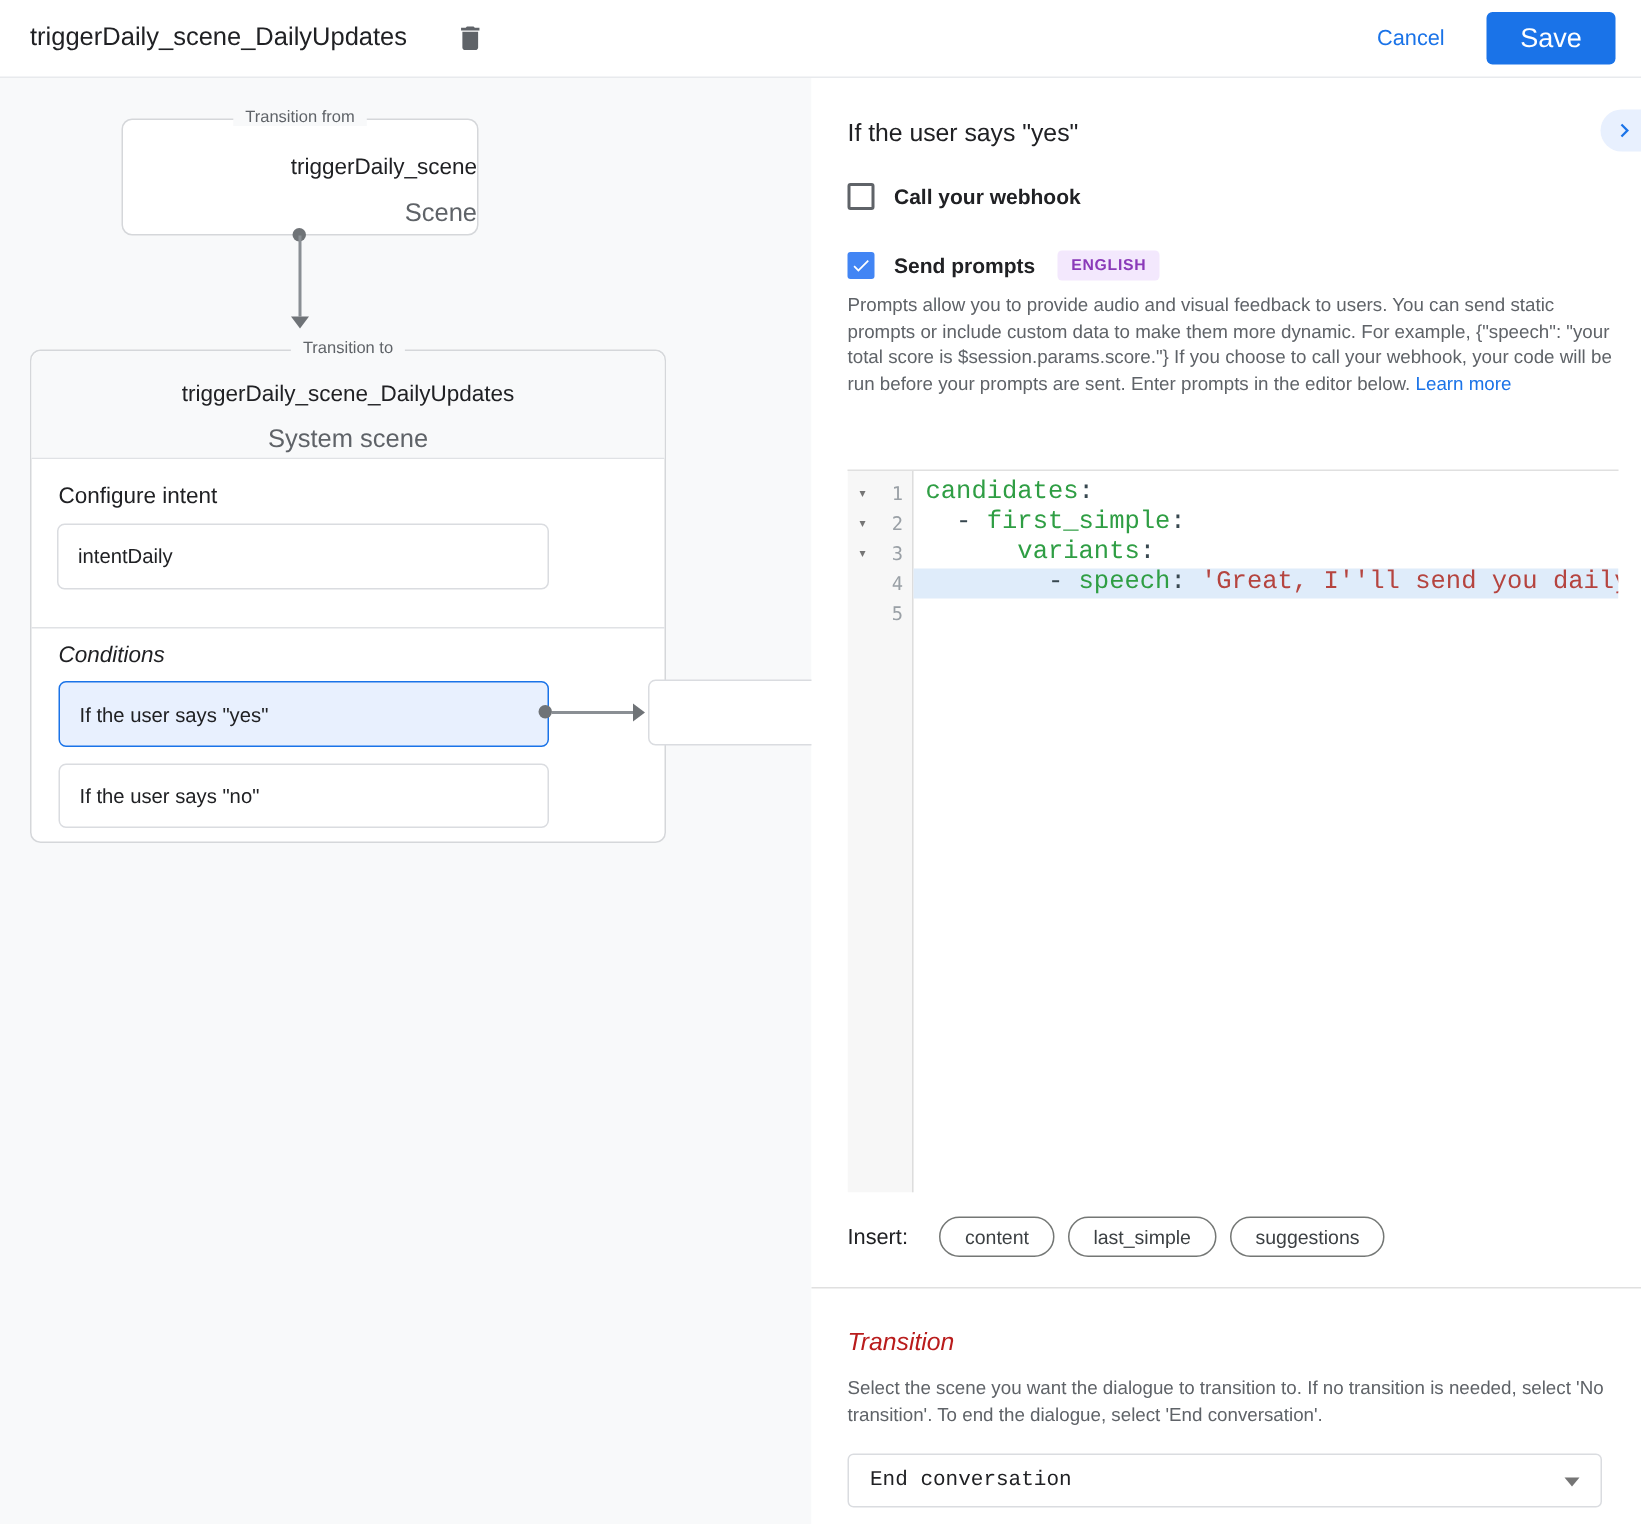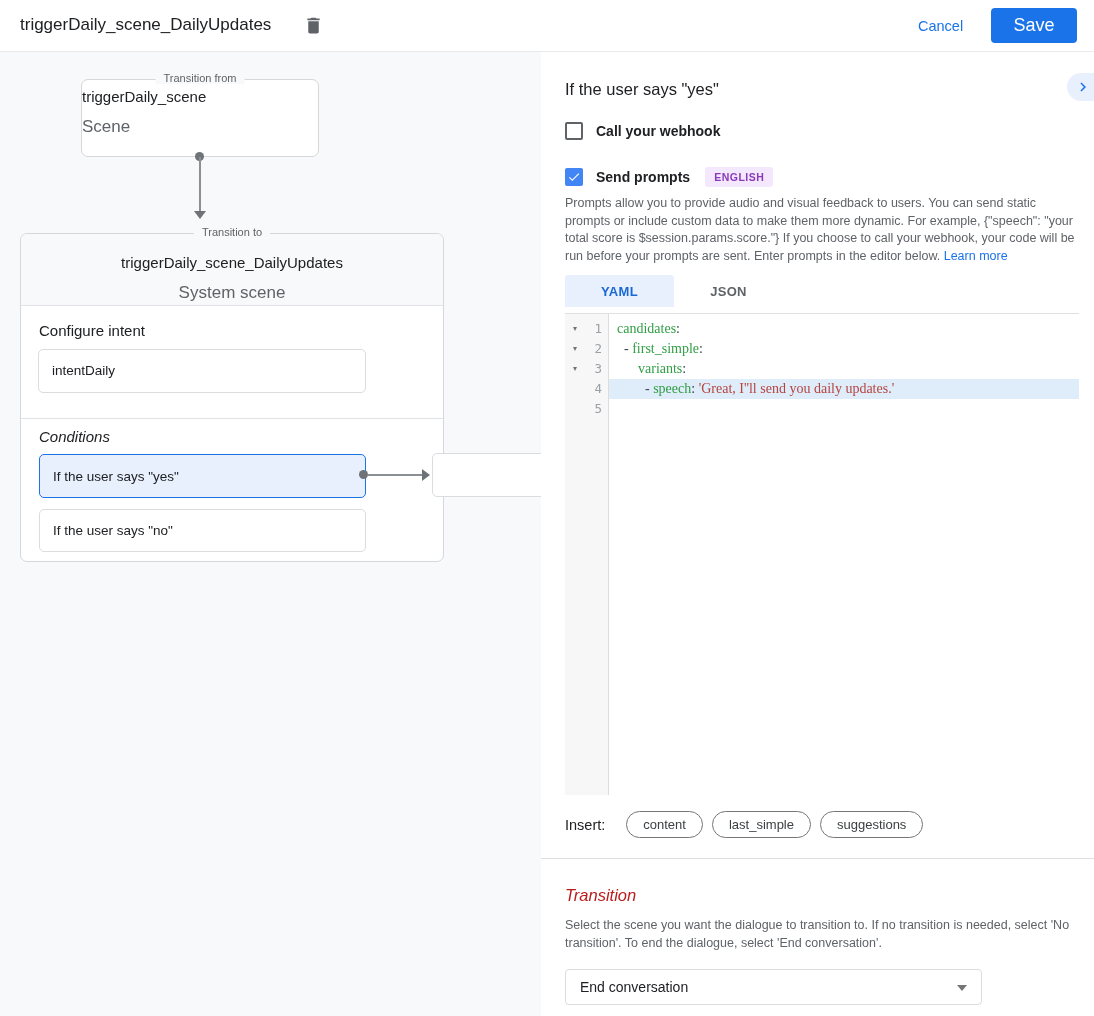--- a/index.html
+++ b/index.html
@@ -12,22 +12,22 @@
   .topbar-title { position:absolute; left:20px; top:15px; font-size:17px; color:#202124; white-space:nowrap; }
   .trash-btn { position:absolute; left:300px; top:14px; width:26px; height:26px; border:none; background:transparent; cursor:pointer; }
   .trash-btn svg { width:21px; height:21px; fill:#5f6368; }
   .cancel-btn { position:absolute; left:908px; top:13px; height:26px; padding:0 10px; border:none; background:transparent; color:#1a73e8; font-size:14.5px; font-weight:500; font-family:inherit; cursor:pointer; }
   .save-btn { position:absolute; left:991px; top:8px; width:86px; height:35px; border:none; border-radius:4px; background:#1a73e8; color:#fff; font-size:18px; font-weight:500; font-family:inherit; cursor:pointer; }
 
   
   .canvas { position:absolute; left:0; top:52px; width:541px; height:964px; background:#f8f9fa; z-index:5; }
   .scene-box { position:absolute; background:#fff; border:1px solid #d5d7da; border-radius:7px; }
   .box-legend { position:absolute; top:-8px; left:50%; transform:translateX(-50%); background:#f8f9fa; padding:0 8px; font-size:11px; color:#5f6368; white-space:nowrap; }
-  .from-box { left:81px; top:27px; width:238px; height:78px; text-align:left; }
-  .from-box .bx-title { margin-top:8px; font-size:15px; color:#202124; }
+  .from-box { left:81px; top:27px; width:238px; height:78px; text-align:right; }
+  .from-box .bx-title { margin-top:23px; font-size:15px; color:#202124; }
   .bx-sub { margin-top:12px; font-size:17px; color:#5f6368; }
   .to-box { left:20px; top:181px; width:424px; height:329px; }
   .to-box-header { height:72px; background:#f8f9fa; border-bottom:1px solid #e0e2e5; border-radius:7px 7px 0 0; text-align:center; }
   .to-box-header .bx-title { padding-top:20px; font-size:15px; color:#202124; }
   .section-label { position:absolute; left:18px; font-size:15px; color:#202124; }
   .intent-input { position:absolute; left:17px; top:115px; width:328px; height:44px; background:#fff; border:1px solid #dadce0; border-radius:5px; font-size:13.5px; color:#202124; line-height:42px; padding-left:13px; cursor:text; }
   .sect-divider { position:absolute; left:0; top:184px; width:100%; height:1px; background:#e0e2e5; }
   .cond { position:absolute; left:18px; width:327px; border-radius:5px; font-size:13.5px; color:#202124; display:flex; align-items:center; padding-left:13px; cursor:pointer; }
   .cond-selected { top:220px; height:44px; background:#e8f0fe; border:1.5px solid #1a73e8; }
   .cond-plain { top:275px; height:43px; background:#fff; border:1px solid #dadce0; }
@@ -61,34 +61,34 @@
   .tabs { position:absolute; left:24px; top:223px; display:flex; }
   .tab { width:109px; height:32px; display:flex; align-items:center; justify-content:center; font-size:13px; font-weight:600; letter-spacing:.3px; color:#5f6368; cursor:pointer; border-radius:3px 3px 0 0; }
   .tab.active { background:#e8f0fe; color:#1967d2; }
 
   .editor { position:absolute; left:24px; top:261px; width:514px; height:482px; border-top:1px solid #e0e0e0; background:#fff; overflow:hidden; }
   .ed-gutter-bg { position:absolute; left:0; top:0; bottom:0; width:44px; background:#f7f7f7; border-right:1px solid #ddd; }
   .ed-lines { position:absolute; left:0; top:5px; right:0; }
   .ed-row { position:relative; display:flex; height:20px; line-height:20px; }
   .ed-fold { width:20px; text-align:center; font-size:8px; color:#757575; flex:0 0 auto; }
   .ed-num { width:24px; text-align:right; padding-right:7px; font-family:"DejaVu Sans Mono", monospace; font-size:12.5px; color:#9aa0a6; flex:0 0 auto; }
-  .ed-code { flex:1; padding-left:8px; font-family:Liberation Serif, serif; font-size:14px; white-space:pre; overflow:hidden; color:#37474f; }
+  .ed-code { flex:1; padding-left:8px; font-family:Liberation Mono, monospace; font-size:17px; white-space:pre; overflow:hidden; color:#37474f; }
   .ed-row.hl .ed-code { background:#dfecfa; }
   .tok-key { color:#2f9e44; }
   .tok-string { color:#b5443f; }
   .tok-plain { color:#37474f; }
 
   .insert-row { position:absolute; left:24px; top:759px; display:flex; align-items:center; gap:9px; }
   .insert-label { font-size:14.5px; color:#202124; margin-right:12px; }
   .chip { height:27px; padding:0 16px; border:1px solid #747775; border-radius:14px; background:#fff; font-size:13px; color:#3c4043; font-family:inherit; display:flex; align-items:center; cursor:pointer; }
 
   .panel-divider { position:absolute; left:0; top:806px; width:553px; height:1px; background:#e0e0e0; }
   .transition-heading { position:absolute; left:24px; top:834px; font-size:16.5px; color:#b91c1c;font-style:italic; }
   .transition-desc { position:absolute; left:24px; top:865px; width:513px; font-size:12.5px; line-height:17.5px; color:#5f6368; }
-  .transition-select { position:absolute; left:24px; top:917px; width:417px; height:36px; border:1px solid #dadce0; border-radius:4px; background:#fff; display:flex; align-items:center; padding-left:14px; font-size:14px; color:#202124; cursor:pointer; }
+  .transition-select { position:absolute; left:24px; top:917px; width:503px; height:36px; border:1px solid #dadce0; border-radius:4px; background:#fff; display:flex; align-items:center; padding-left:14px; font-size:14px; color:#202124; cursor:pointer;font-family:Liberation Mono, monospace; }
   .select-caret { position:absolute; right:14px; top:15px; width:0; height:0; border-left:5px solid transparent; border-right:5px solid transparent; border-top:6px solid #757575; }
 </style>
 </head>
 <body>
 
 <div class="app">
 
   <div class="topbar">
     <div class="topbar-title">triggerDaily_scene_DailyUpdates</div>
     <button class="trash-btn">
@@ -151,24 +151,20 @@
         <svg viewBox="0 0 24 24">
             <path d="M9 16.2L4.8 12l-1.4 1.4L9 19 21 7l-1.4-1.4z"></path>
           </svg>
       </div>
       <div class="check-label">Send prompts</div>
       <div class="lang-badge">ENGLISH</div>
     </div>
 
     <div class="prompts-desc"><span>Prompts allow you to provide audio and visual feedback to users. You can send static prompts or include custom data to make them more dynamic. For example, {"speech": "your total score is $session.params.score."} If you choose to call your webhook, your code will be run before your prompts are sent. Enter prompts in the editor below.</span> <a class="learn-link">Learn more</a></div>
 
-    <div class="tabs">
-      <div class="tab active">YAML</div>
-      <div class="tab">JSON</div>
-    </div>
 
     <div class="editor">
       <div class="ed-gutter-bg"></div>
       <div class="ed-lines">
           <div class="ed-row">
             <span class="ed-fold">▾</span>
             <span class="ed-num">1</span>
             <span class="ed-code"><span class="tok-key">candidates</span><span class="tok-plain">:</span></span>
           </div>
           <div class="ed-row">

